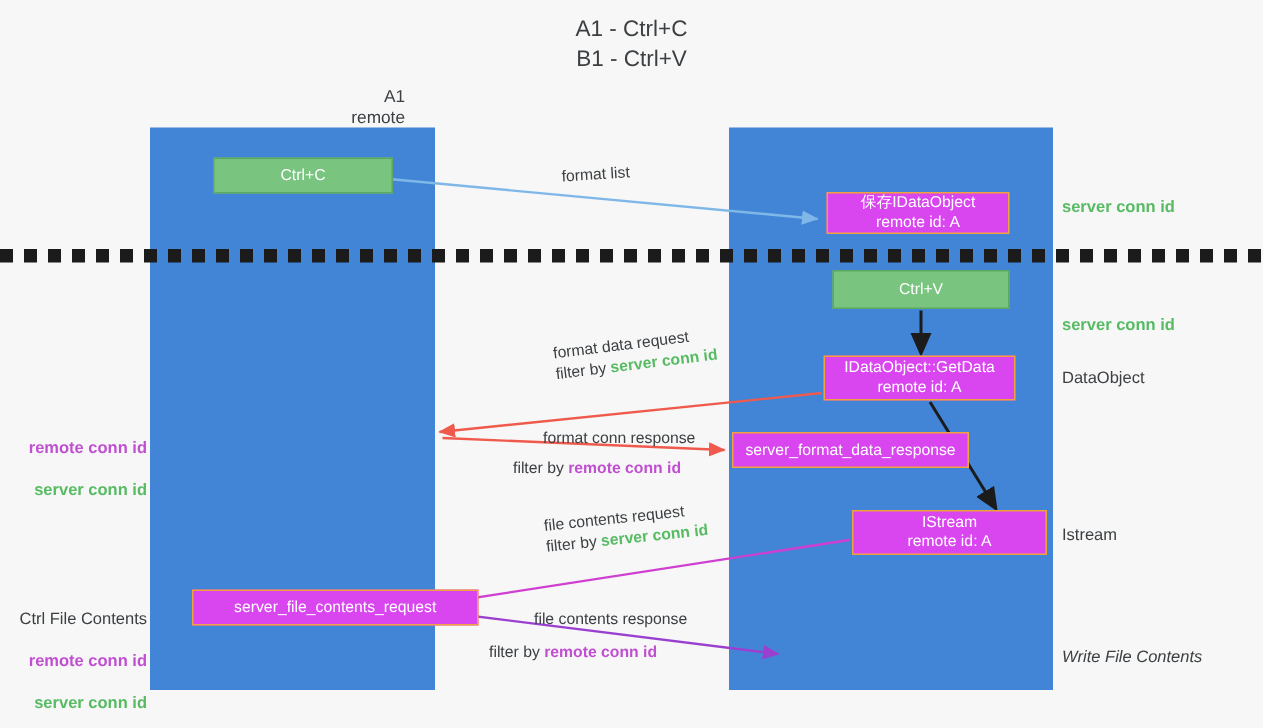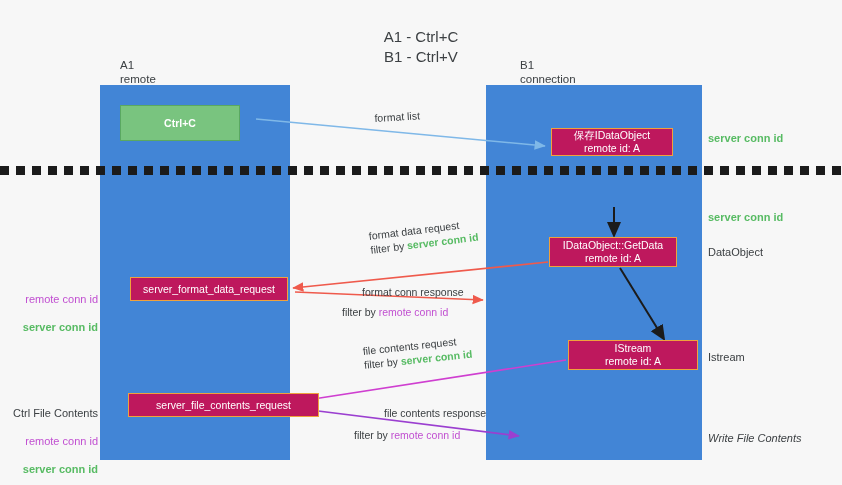--- a/index.html
+++ b/index.html
@@ -11,82 +11,81 @@
     position:relative;
   }
   #stage{position:absolute;left:0;top:0;width:842px;height:485px;}
   .abs{position:absolute;}
 
   
   #title{
     left:0;top:10px;width:842px;text-align:center;
     font-size:15px;color:#3c4043;line-height:20px;
     white-space:pre-line;
-    margin-top:17px;
   }
 
   
   .col-head{
-    text-align:left;font-size:11.5px;color:#3c4043;line-height:14px;
+    text-align:right;font-size:11.5px;color:#3c4043;line-height:14px;
     white-space:pre-line;
   }
   #head-a1{left:120px;top:58px;width:150px;}
   #head-b1{left:520px;top:58px;width:150px;}
 
   
   .lane{background:#4285d6;}
   #lane-a1{left:100px;top:85px;width:190px;height:375px;}
   #lane-b1{left:486px;top:85px;width:216px;height:375px;}
 
   
   .box{
     box-sizing:border-box;
     display:flex;align-items:center;justify-content:center;
     text-align:center;color:#ffffff;font-size:10.5px;line-height:13px;
     white-space:pre-line;
     padding:2px 4px;
   }
   .green{background:#79c47f;border:1px solid #5aa861;}
-  .orange{background:#be185d;border:1px solid #f0a23c;}
+  .orange{background:#d946ef;border:1px solid #f0a23c;}
 
-  #box-ctrlc{left:120px;top:105px;width:120px;height:36px;font-weight:bold;}
+  #box-ctrlc{left:142px;top:105px;width:120px;height:24px;}
   #box-save{left:551px;top:128px;width:122px;height:28px;}
   #box-ctrlv{left:555px;top:180px;width:118px;height:26px;}
   #box-getdata{left:549px;top:237px;width:128px;height:30px;text-align:center;}
   #box-sfdreq{left:130px;top:277px;width:158px;height:24px;}
   #box-sfdres{left:488px;top:288px;width:158px;height:24px;}
   #box-istream{left:568px;top:340px;width:130px;height:30px;}
   #box-sfcreq{left:128px;top:393px;width:191px;height:24px;}
   #box-sfcres{left:524px;top:423px;width:162px;height:24px;}
 
   
   .ann{font-size:11px;line-height:14px;color:#3c4043;white-space:pre-line;}
   .green-t{color:#57bb63;font-weight:bold;}
-  .purple-t{color:#c14fd1;font-weight:normal;}
+  .purple-t{color:#c14fd1;font-weight:bold;}
   .dark-t{color:#3c4043;}
 
   #ann-sc1{left:708px;top:131px;}
   #ann-sc2{left:708px;top:210px;}
   #ann-dataobject{left:708px;top:245px;}
   #ann-istream{left:708px;top:350px;}
   #ann-writefile{left:708px;top:431px;font-style:italic;}
 
   #ann-left1{left:10px;top:278px;width:88px;text-align:right;}
   #ann-left2{left:8px;top:392px;width:90px;text-align:right;}
 
   
   .edge-lbl{font-size:10.5px;color:#3c4043;line-height:14px;white-space:nowrap;}
   .edge-lbl .l2{display:block;}
 
   #lbl-formatlist{left:374px;top:111px;transform:rotate(-3.5deg);transform-origin:left top;}
 
   #lbl-fdreq{left:368px;top:229px;transform:rotate(-7deg);transform-origin:left top;}
   #lbl-fdres{left:362px;top:285px;}
   #lbl-fcreq{left:362px;top:344px;transform:rotate(-6deg);transform-origin:left top;}
-  #lbl-fcres{left:384px;top:406px;}
+  #lbl-fcres{left:356px;top:406px;}
   #lbl-fcres .l2{margin-top:8px;margin-left:-30px;}
   #lbl-fdres .l2{margin-top:6px;margin-left:-20px;}
 
   
   #dashline{
     left:0;top:166px;width:842px;height:9px;
     background:repeating-linear-gradient(to right,#1b1b1b 0 9px,transparent 9px 16px);
   }
 
   svg.overlay{position:absolute;left:0;top:0;width:842px;height:485px;pointer-events:none;}
@@ -97,22 +96,20 @@
 <div id="stage">
 
   <div class="abs" id="title">A1 - Ctrl+C
 B1 - Ctrl+V</div>
 
   <div class="abs lane" id="lane-a1"></div>
   <div class="abs lane" id="lane-b1"></div>
 
   <div class="abs col-head" id="head-a1">A1
 remote</div>
-  <div class="abs col-head" id="head-b1">B1
-connection</div>
 
   <svg class="overlay">
     <defs>
       <marker id="ah-blue" markerWidth="8" markerHeight="8" refX="6.5" refY="3" orient="auto">
         <path d="M0,0 L7,3 L0,6 z" fill="#7fb8e8"></path>
       </marker>
       <marker id="ah-red" markerWidth="8" markerHeight="8" refX="6.5" refY="3" orient="auto">
         <path d="M0,0 L7,3 L0,6 z" fill="#ef5a4c"></path>
       </marker>
       <marker id="ah-magenta" markerWidth="8" markerHeight="8" refX="6.5" refY="3" orient="auto">
@@ -139,23 +136,24 @@
     <line x1="566" y1="360" x2="294" y2="402" stroke="#cf3fd0" stroke-width="1.6" marker-end="url(#ah-magenta)"></line>
 
     <line x1="294" y1="408" x2="519" y2="436" stroke="#9b3fd0" stroke-width="1.6" marker-end="url(#ah-purple)"></line>
   </svg>
 
   <div class="abs" id="dashline"></div>
 
   <div class="abs box green" id="box-ctrlc">Ctrl+C</div>
   <div class="abs box orange" id="box-save">保存IDataObject
 remote id: A</div>
+  <div class="abs box green" id="box-ctrlv">Ctrl+V</div>
   <div class="abs box orange" id="box-getdata">IDataObject::GetData
 remote id: A</div>
-  <div class="abs box orange" id="box-sfdreq">server_format_data_request</div>
+  <div class="abs box orange" id="box-sfdres">server_format_data_response</div>
   <div class="abs box orange" id="box-istream">IStream
 remote id: A</div>
   <div class="abs box orange" id="box-sfcreq">server_file_contents_request</div>
 
   <div class="abs ann green-t" id="ann-sc1">server conn id</div>
   <div class="abs ann green-t" id="ann-sc2">server conn id</div>
   <div class="abs ann dark-t" id="ann-dataobject">DataObject</div>
   <div class="abs ann dark-t" id="ann-istream">Istream</div>
   <div class="abs ann dark-t" id="ann-writefile">Write File Contents</div>
 

